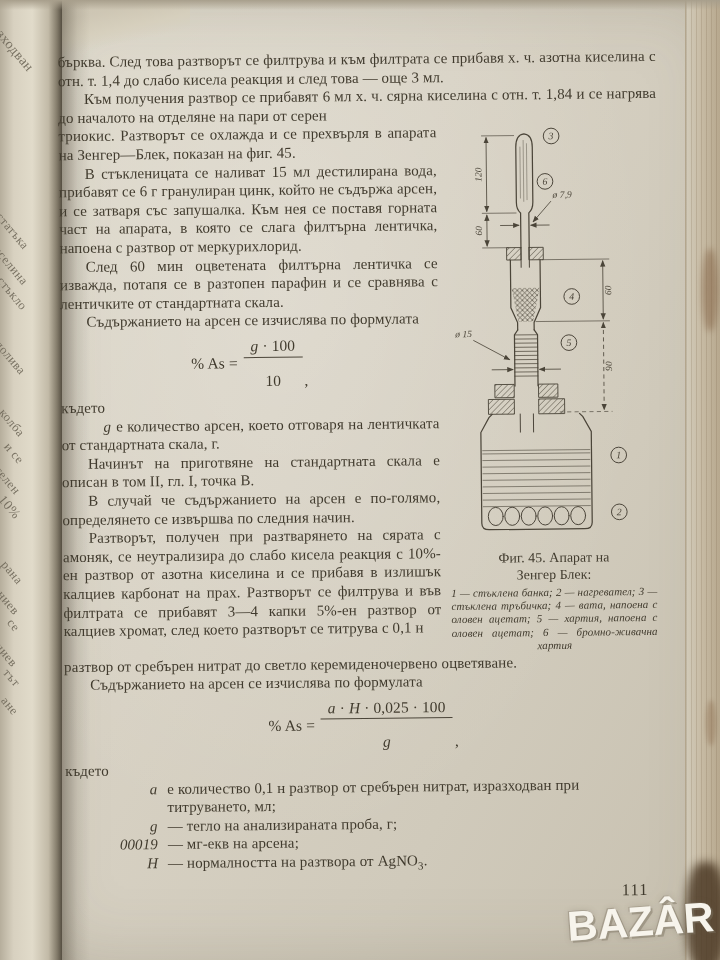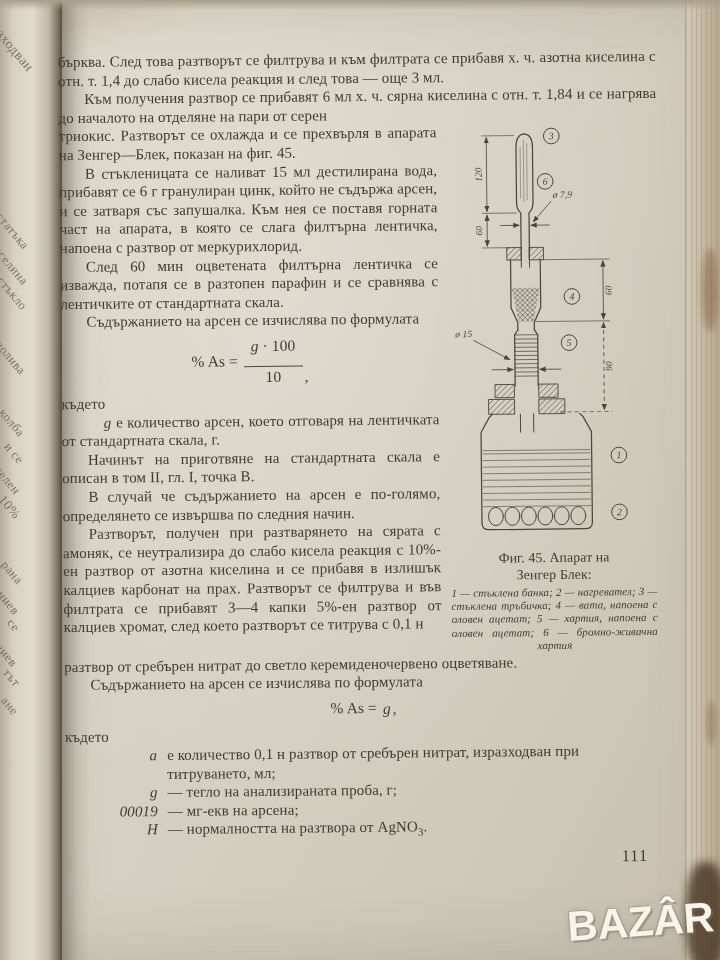--- a/index.html
+++ b/index.html
@@ -40,22 +40,22 @@
     transform:rotate(-0.6deg);}
   .content p{margin:0;}
   .p{text-indent:26px;}
   .cont{text-indent:0;}
   .row{display:flex;align-items:flex-start;}
   .col-l{width:378px;}
   .col-r{width:220px;box-sizing:border-box;padding-left:6px;}
   .formula{display:flex;justify-content:center;align-items:center;margin:7px 0;font-size:15.5px;text-indent:0;}
   .formula .eq{margin:0 6px 0 4px;}
   .frac{display:inline-block;text-align:center;vertical-align:middle;}
-  .frac .num{display:block;padding:0 7px 10px;border-bottom:1.2px solid #4b4539;}
-  .frac .den{display:block;padding-top:1px;}
+  .frac .num{display:block;padding:0 7px 1px;border-bottom:1.2px solid #4b4539;}
+  .frac .den{display:block;padding-top:14px;}
   .formula i,.gdef i,.term i{font-family:"Liberation Serif",serif;}
   .tail{align-self:flex-end;margin-left:2px;}
   .gdef{text-indent:42px;}
   .gdef i{margin-right:5px;}
   .defrow{display:flex;margin-left:34px;}
   .defrow .term{flex:none;width:58px;text-align:right;padding-right:10px;font-style:italic;}
   .defrow .deftext{flex:1;text-align:left;}
   sub{font-size:11px;}
   .pagenum{text-align:right;padding-right:16px;margin-top:8px;font-size:16.5px;letter-spacing:1px;}
   
@@ -231,20 +231,21 @@
     </div>
 
     <div>
       <p class="cont">разтвор от сребърен нитрат до светло керемиденочервено оцветяване.</p>
       <p class="p">Съдържанието на арсен се изчислява по формулата</p>
 
       <div class="formula">
         <span>% As</span>
         <span class="eq">=</span>
         <span class="frac">
+          <span class="num"><i>a</i><span> · </span><i>H</i><span> · 0,025 · 100</span></span>
           <span class="den"><i>g</i></span>
         </span>
         <span class="tail">,</span>
       </div>
 
       <p class="cont">където</p>
 
       <div class="defrow">
         <span class="term"><i>a</i></span>
         <span class="deftext">е количество 0,1 н разтвор от сребърен нитрат, изразходван при титруването, мл;</span>

